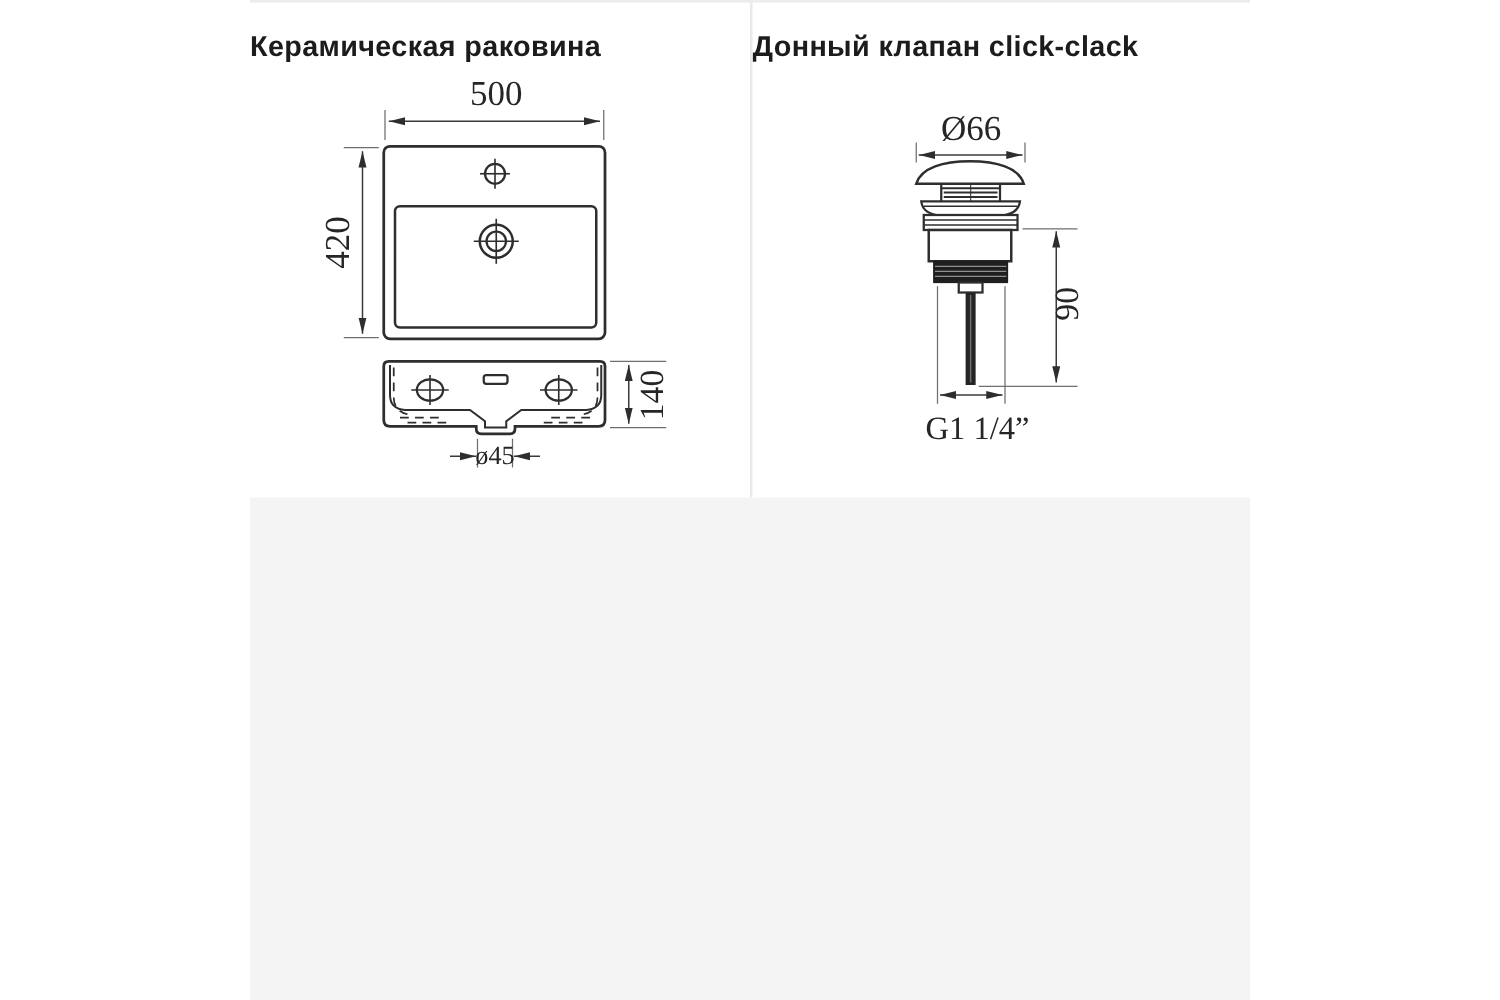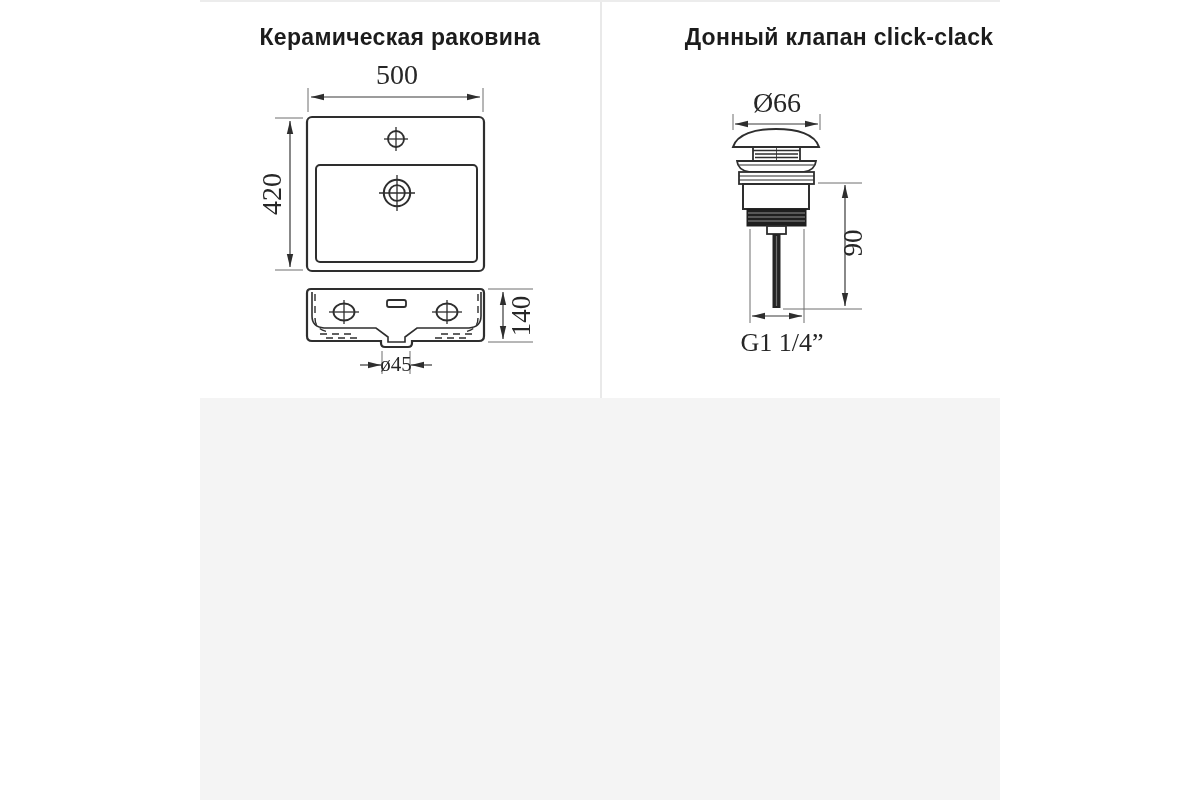--- a/index.html
+++ b/index.html
@@ -17,24 +17,24 @@
     position:absolute;left:0;top:0;width:800px;height:2px;
     background:#ececec;
   }
   .divider{
     position:absolute;left:400px;top:2px;width:2px;height:396px;
     background:#e9e9e9;
   }
   .panel-title{
     position:absolute;top:24px;margin:0;
     font-size:23px;line-height:27px;font-weight:bold;
-    letter-spacing:0.3px;color:#1c1c1c;text-align:center;
+    letter-spacing:0.3px;color:#1c1c1c;text-align:left;
   }
   .panel-title.left{left:0;width:400px;}
-  .panel-title.right{left:402px;width:398px;padding-left:38px;}
+  .panel-title.right{left:402px;width:398px;}
   .drawing-svg{
     position:absolute;left:0;top:0;width:800px;height:398px;
   }
   .gray-section{
     position:absolute;left:200px;top:398px;width:800px;height:402px;
     background:#f4f4f4;
   }
   .dim-text{
     font-family:"Liberation Serif", serif;
     fill:#262626;

